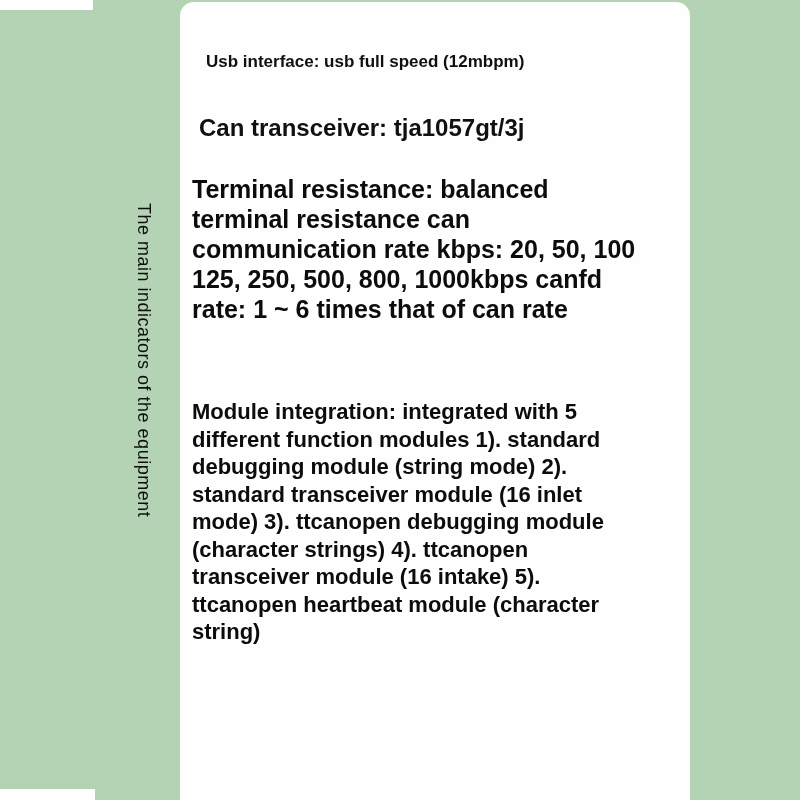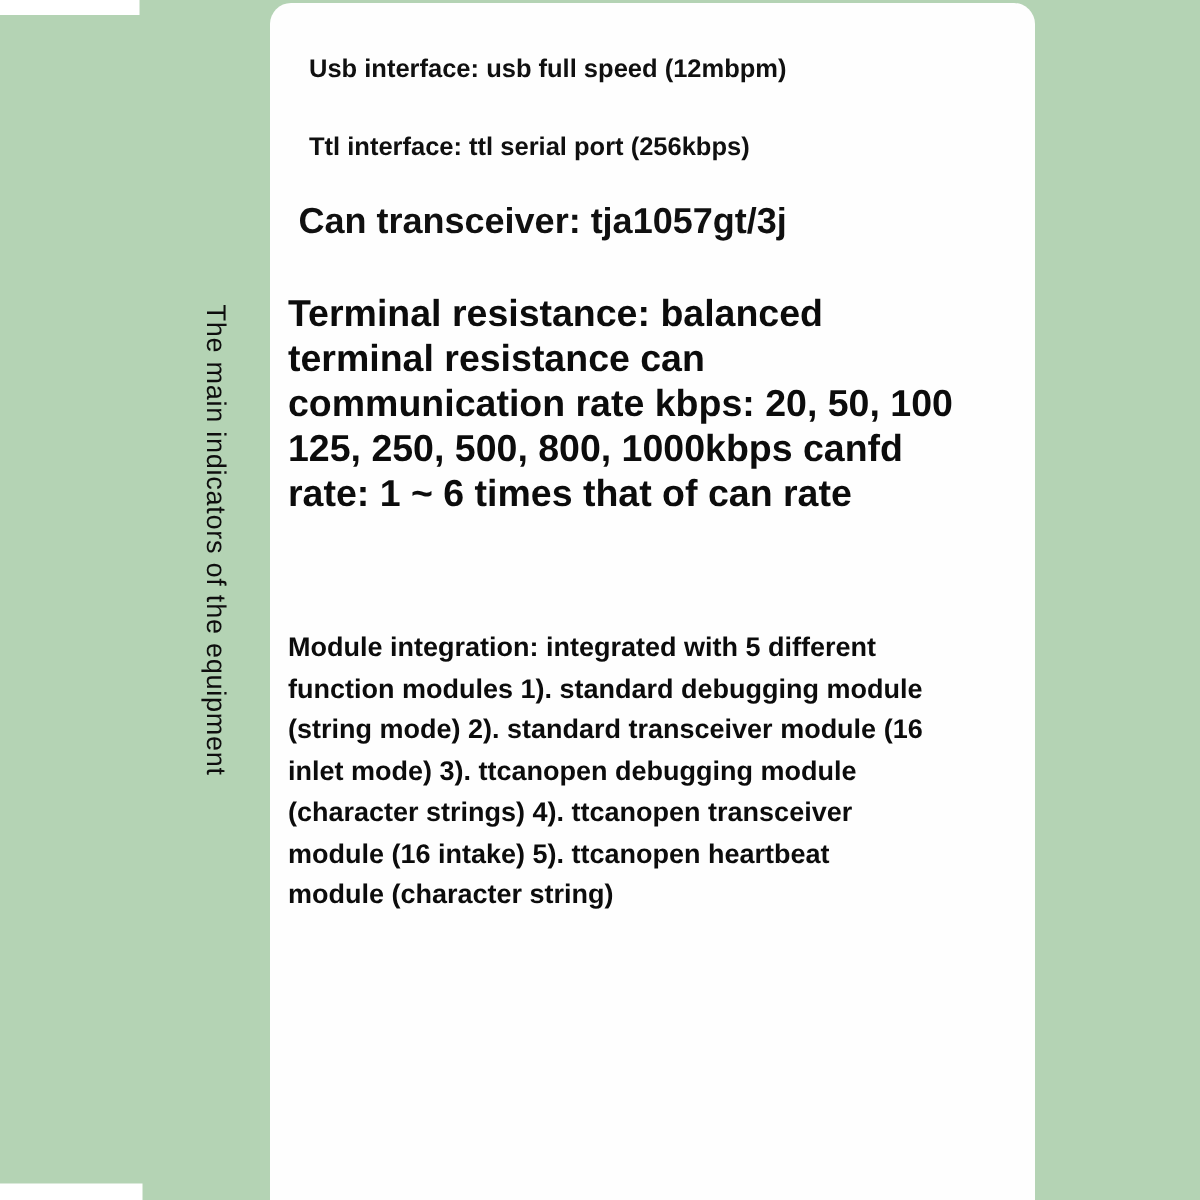--- a/index.html
+++ b/index.html
@@ -48,20 +48,21 @@
     width: 510px;
     height: 798px;
     background: #fefefe;
     border-radius: 14px 14px 0 0;
     box-sizing: border-box;
   }
   .spec-line {
     font-weight: bold;
     color: #101010;
     white-space: nowrap;
+    margin-top: 16px;
   }
   .spec-usb {
     padding-left: 26px;
     padding-top: 34px;
     font-size: 17px;
   }
   .spec-ttl {
     padding-left: 26px;
     padding-top: 32px;
     font-size: 17px;
@@ -82,37 +83,36 @@
   }
   .para-terminal {
     margin: 32px 0 0 12px;
     width: 452px;
     font-size: 25px;
     line-height: 30px;
   }
   .para-module {
     margin: 74px 0 0 12px;
     width: 430px;
-    font-size: 18px;
+    font-size: 22px;
     line-height: 27.5px;
   }
 </style>
 </head>
 <body>
 
 <div class="notch notch-top-left"></div>
 <div class="notch notch-bottom-left"></div>
 
 <div class="vertical-label">The main indicators of the equipment</div>
 
 <div class="card">
 
   <div class="spec-line spec-usb">Usb interface: usb full speed (12mbpm)</div>
 
-  <div class="spec-line spec-ttl">Ttl interface: ttl serial port (256kbps)</div>
 
 
   <div class="spec-line spec-can">Can transceiver: tja1057gt/3j</div>
 
   <div class="para para-terminal">Terminal resistance: balanced terminal resistance can communication rate kbps: 20, 50, 100 125, 250, 500, 800, 1000kbps canfd rate: 1 ~ 6 times that of can rate</div>
 
   <div class="para para-module">Module integration: integrated with 5 different function modules 1). standard debugging module (string mode) 2). standard transceiver module (16 inlet mode) 3). ttcanopen debugging module (character strings) 4). ttcanopen transceiver module (16 intake) 5). ttcanopen heartbeat module (character string)</div>
 
 </div>
 

